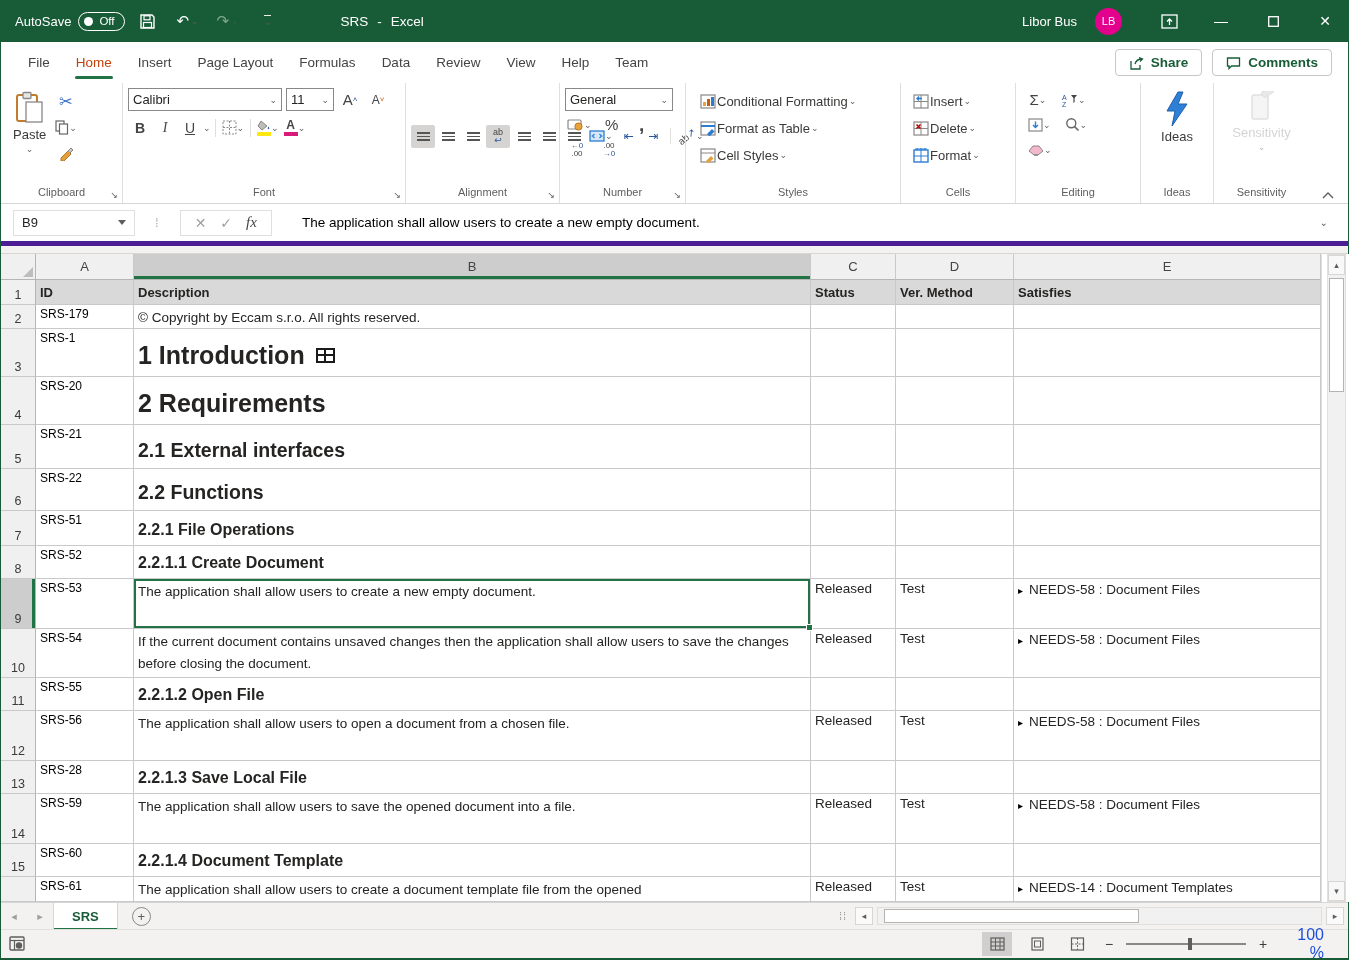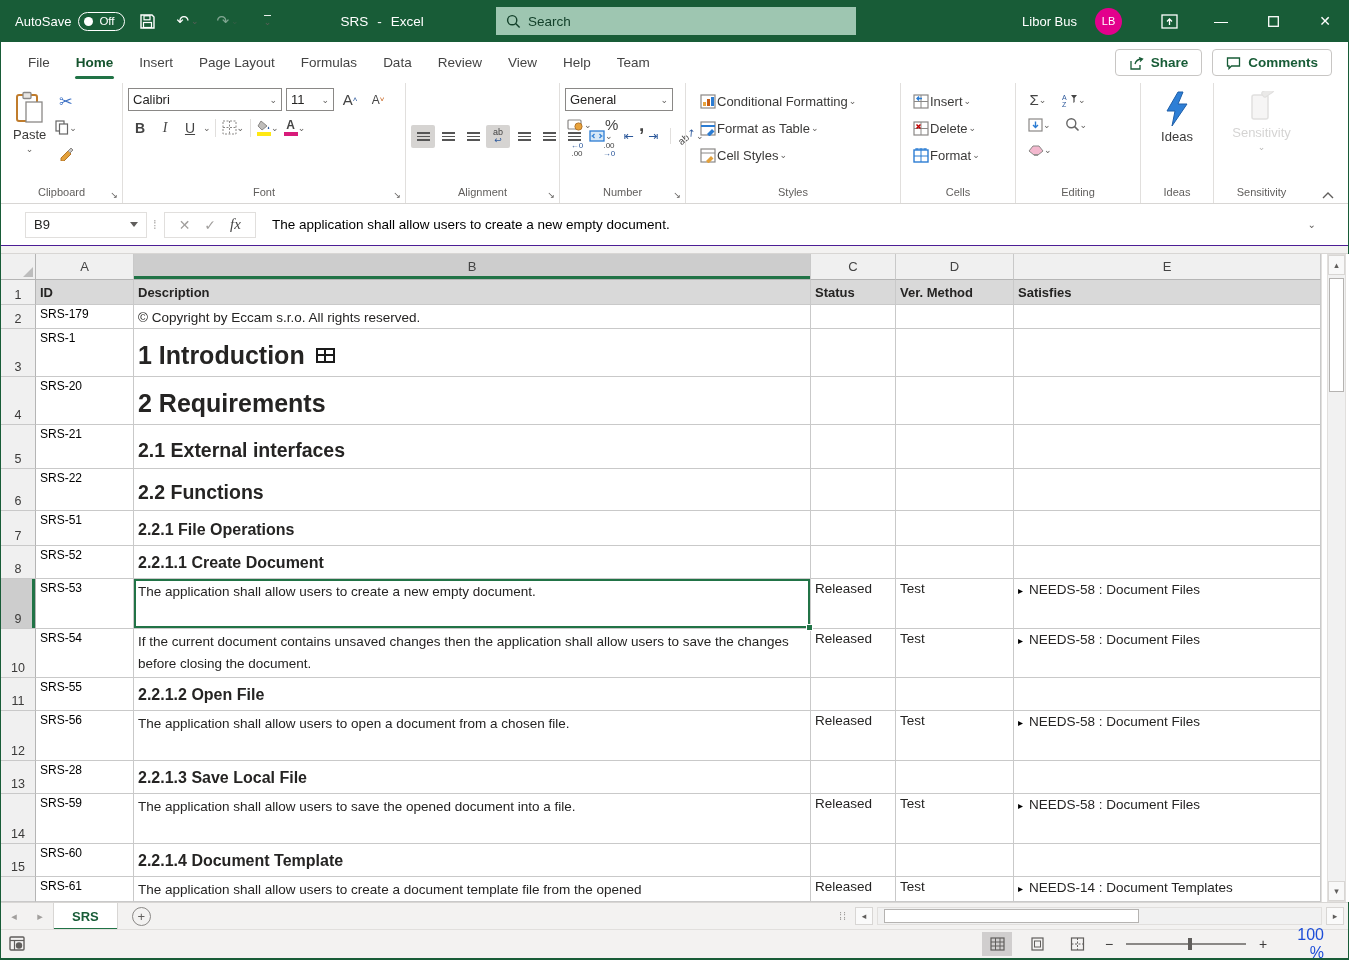--- a/index.html
+++ b/index.html
@@ -19,21 +19,21 @@
   .tb-title{font-size:13.5px;margin-left:56px;white-space:nowrap;display:flex;gap:9px;}
   .searchbox{position:absolute;left:495px;top:7px;width:360px;height:28px;background:#9EC6B1;display:flex;align-items:center;gap:10px;padding-left:32px;color:#13402A;font-size:13.5px;}
   .tb-right{margin-left:auto;display:flex;align-items:center;height:100%;gap:6px;}
   .username{font-size:13px;margin-right:12px;}
   .avatar{width:27px;height:27px;border-radius:50%;background:#E3008C;display:flex;align-items:center;justify-content:center;font-size:11px;margin-right:18px;}
   .winbtn{width:46px;height:42px;display:flex;align-items:center;justify-content:center;font-size:14px;}
 
   
   .tabrow{height:41px;background:#fff;display:flex;align-items:center;padding-left:14px;flex:none;}
   .rtab{padding:0 13px;font-size:13.5px;color:#444;height:100%;display:flex;align-items:center;position:relative;}
-  .rtab.active{font-weight:700;color:#14532d;}
+  .rtab.active{font-weight:400;color:#c2410c;}
   .rtab.active::after{content:'';position:absolute;left:12px;right:12px;bottom:4px;height:3px;background:#217346;border-radius:2px;}
   .tabrow-right{margin-left:auto;display:flex;gap:10px;padding-right:16px;}
   .pillbtn{display:flex;align-items:center;gap:7px;border:1px solid #C8C6C4;border-radius:4px;height:27px;padding:0 13px;font-size:13.5px;font-weight:700;color:#185C37;background:#fff;}
 
   
   .ribbon{height:121px;background:#fff;border-bottom:1px solid #D8D6D4;display:flex;flex:none;position:relative;}
   .rgroup{border-right:1px solid #E1DFDD;display:flex;flex-direction:column;flex:none;position:relative;}
   .gbody{flex:1;display:flex;padding:5px 5px 0 5px;}
   .glabel{height:19px;font-size:11px;color:#605E5C;text-align:center;line-height:16px;}
   .launcher{position:absolute;right:4px;bottom:3px;font-size:9px;color:#605E5C;}
@@ -46,21 +46,21 @@
   .combo{border:1px solid #8A8886;background:#fff;height:23px;display:flex;align-items:center;justify-content:space-between;font-size:13px;padding:0 4px;color:#252423;}
   .lines{display:inline-block;width:13px;height:9px;background:repeating-linear-gradient(to bottom,#555 0 1.6px,transparent 1.6px 3.7px);}
   .swatchA{display:flex;flex-direction:column;align-items:center;line-height:12px;font-weight:700;font-size:13px;}
   .swatchA .bar{width:14px;height:4px;margin-top:1px;}
   .stackbtn{display:flex;align-items:center;gap:1px;height:26px;font-size:13px;color:#3B3A39;padding:0 4px;white-space:nowrap;}
   .mini2{font-size:8px;line-height:8px;text-align:center;color:#444;}
   .mini2 b{color:#2B579A;font-weight:400;}
   .collapse-chev{position:absolute;right:14px;bottom:4px;color:#605E5C;}
 
   
-  .fbar{height:42px;background:#fff;border-bottom:1px solid #4c1d95;display:flex;align-items:center;padding:4px 24px;gap:6px;flex:none;}
+  .fbar{height:42px;background:#fff;border-bottom:5px solid #4c1d95;display:flex;align-items:center;padding:4px 12px;gap:20px;flex:none;}
   .namebox{width:122px;height:26px;border:1px solid #E1DFDD;display:flex;align-items:center;justify-content:space-between;padding:0 8px;font-size:13px;}
   .tri-down{width:0;height:0;border-left:4px solid transparent;border-right:4px solid transparent;border-top:5px solid #605E5C;}
   .fdots{color:#B0AEAC;font-size:13px;letter-spacing:1px;}
   .fbtns{display:flex;align-items:center;gap:14px;border:1px solid #E1DFDD;height:26px;padding:0 14px;color:#8A8886;font-size:14px;}
   .fx{font-style:italic;font-family:"Liberation Serif","DejaVu Serif",serif;color:#444;font-size:15px;}
   .fcontent{flex:1;font-size:13.5px;color:#000;padding-left:10px;white-space:nowrap;overflow:hidden;}
   .fexpand{color:#605E5C;font-size:10px;padding:0 8px;}
 
   .spacer{height:8px;background:#F3F2F1;border-bottom:1px solid #D8D6D4;flex:none;}
 
@@ -150,27 +150,20 @@
         </div>
       <div class="qat-btn">
           <span class="chev" style="border-top:1.5px solid #fff;padding-top:1px;">⌄</span>
         </div>
     </div>
     <div class="tb-title">
       <span>SRS</span>
       <span>-</span>
       <span>Excel</span>
     </div>
-    <div class="searchbox">
-      <svg width="15" height="15" viewBox="0 0 15 15" style="position:absolute;left:10px;">
-          <circle cx="6.2" cy="6.2" r="4.6" fill="none" stroke="#13402A" stroke-width="1.4"></circle>
-          <line x1="9.6" y1="9.6" x2="13.6" y2="13.6" stroke="#13402A" stroke-width="1.4"></line>
-        </svg>
-      <span>Search</span>
-    </div>
     <div class="tb-right">
       <span class="username">Libor Bus</span>
       <span class="avatar">
           <span>LB</span>
         </span>
       <div class="winbtn">
         <svg width="17" height="15" viewBox="0 0 17 15">
             <rect x="1" y="1" width="15" height="13" fill="none" stroke="#fff" stroke-width="1.3"></rect>
             <path d="M8.5 11V5.5M6 7.5l2.5-2.5L11 7.5" fill="none" stroke="#fff" stroke-width="1.3"></path>
           </svg>

